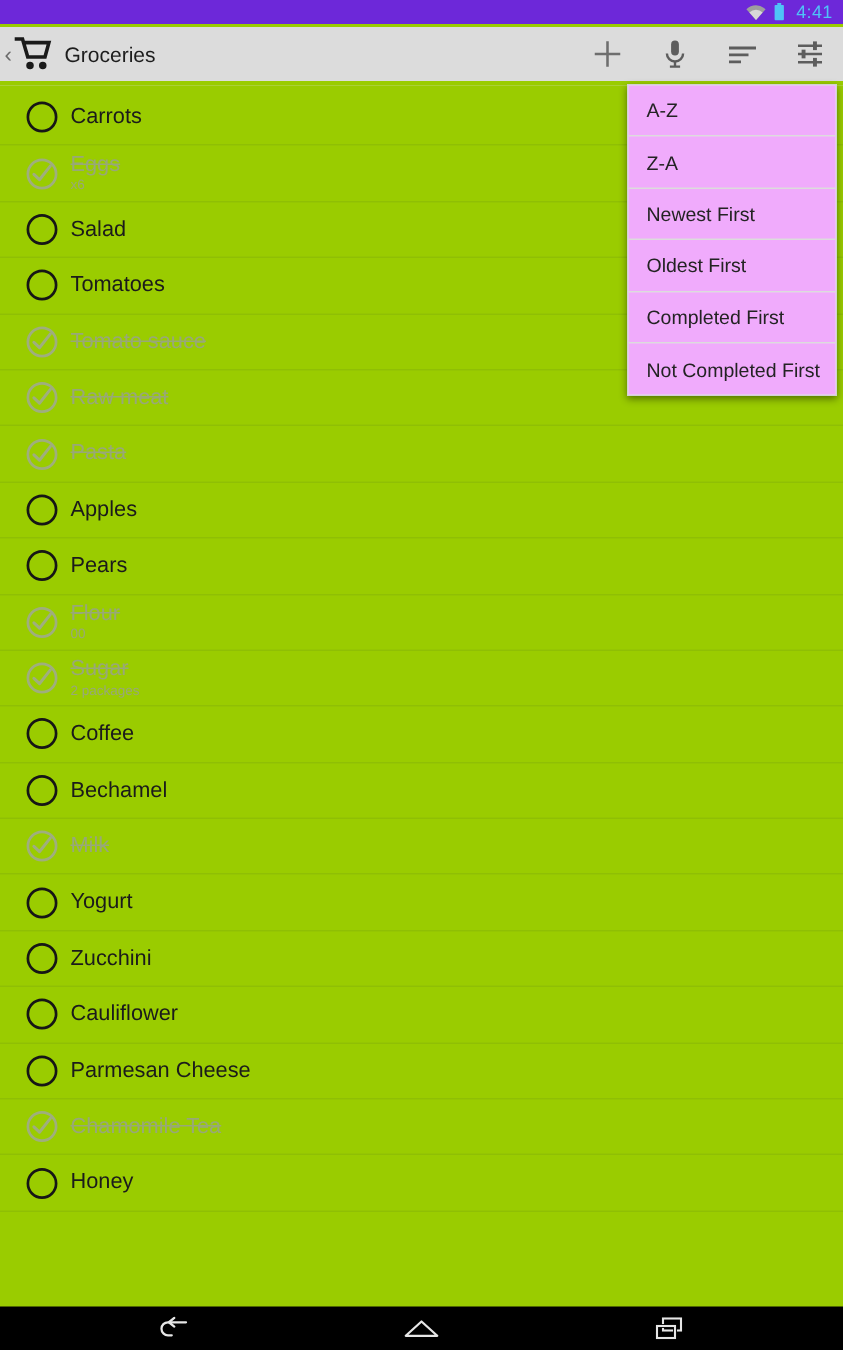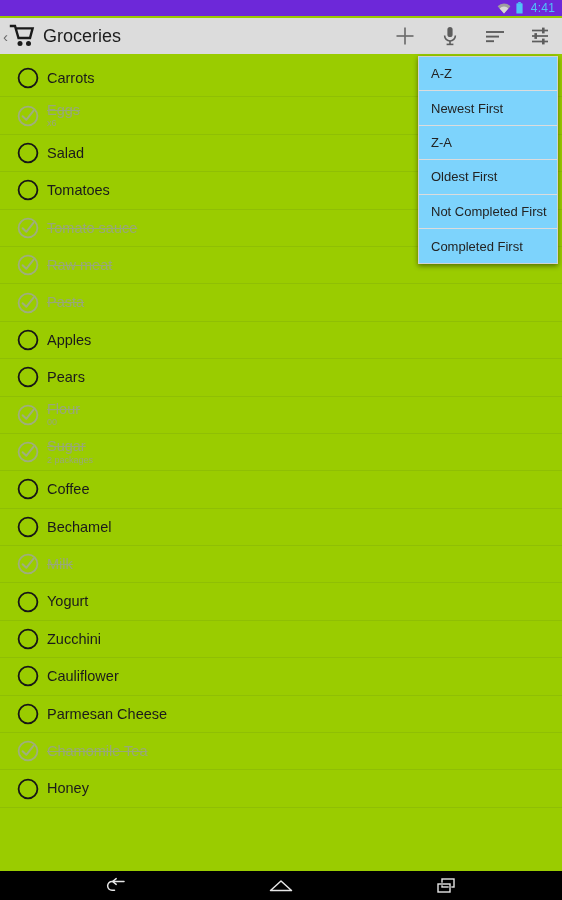--- a/index.html
+++ b/index.html
@@ -51,21 +51,21 @@
   }
   .back-chevron {
     color: #6a6a6a;
     font-size: 15px;
     line-height: 1;
     margin-right: 1px;
     font-family: "Liberation Sans", sans-serif;
   }
   .cart-ico { display:block; margin-right: 8px; }
   .ab-title {
-    font-size: 18px;
+    font-size: 14px;
     color: #1d1d1d;
     font-family: "Liberation Sans", sans-serif;
     white-space: nowrap;
   }
   .ab-actions {
     display: flex; align-items: center;
     height: 100%;
     flex: 0 0 auto;
   }
   .ab-btn {
@@ -127,21 +127,21 @@
     z-index: 30;
   }
   .dd-item {
     height: 34.4px;
     display: flex; align-items: center;
     padding-left: 12px;
     font-size: 13px;
     color: #232323;
     font-family: "Liberation Sans", sans-serif;
     border-bottom: 1px solid #dcdcdc;
-    background: #7dd3fc;
+    background: #f0abfc;
     cursor: pointer;
     white-space: nowrap;
   }
   .dd-item:last-child { border-bottom: none; }
 
   
   .navbar {
     position: absolute; bottom: 0; left: 0;
     width: 562px; height: 29px;
     background: #000000;
@@ -395,25 +395,25 @@
           <circle cx="11" cy="11" r="9.4" fill="none" stroke="#161616" stroke-width="1.8"></circle>
         </svg>
         <div class="txtwrap">
           <span class="label">Honey</span>
         </div>
       </div>
     </div>
 
   <div class="dropdown">
       <div class="dd-item">A-Z</div>
+      <div class="dd-item">Z-A</div>
       <div class="dd-item">Newest First</div>
-      <div class="dd-item">Z-A</div>
       <div class="dd-item">Oldest First</div>
+      <div class="dd-item">Completed First</div>
       <div class="dd-item">Not Completed First</div>
-      <div class="dd-item">Completed First</div>
     </div>
 
   <div class="navbar">
     <div class="nav-btn">
       <svg width="24" height="18" viewBox="0 0 24 18">
         <path d="M21 4.5 L9 4.5 A4 4 0 0 0 9 13.2 L11.5 13.2" fill="none" stroke="#e6e6e6" stroke-width="1.5" stroke-linecap="round"></path>
         <path d="M13.2 1.6 L9.6 4.5 L13.2 7.4" fill="none" stroke="#e6e6e6" stroke-width="1.5" stroke-linecap="round" stroke-linejoin="round"></path>
       </svg>
     </div>
     <div class="nav-btn">

